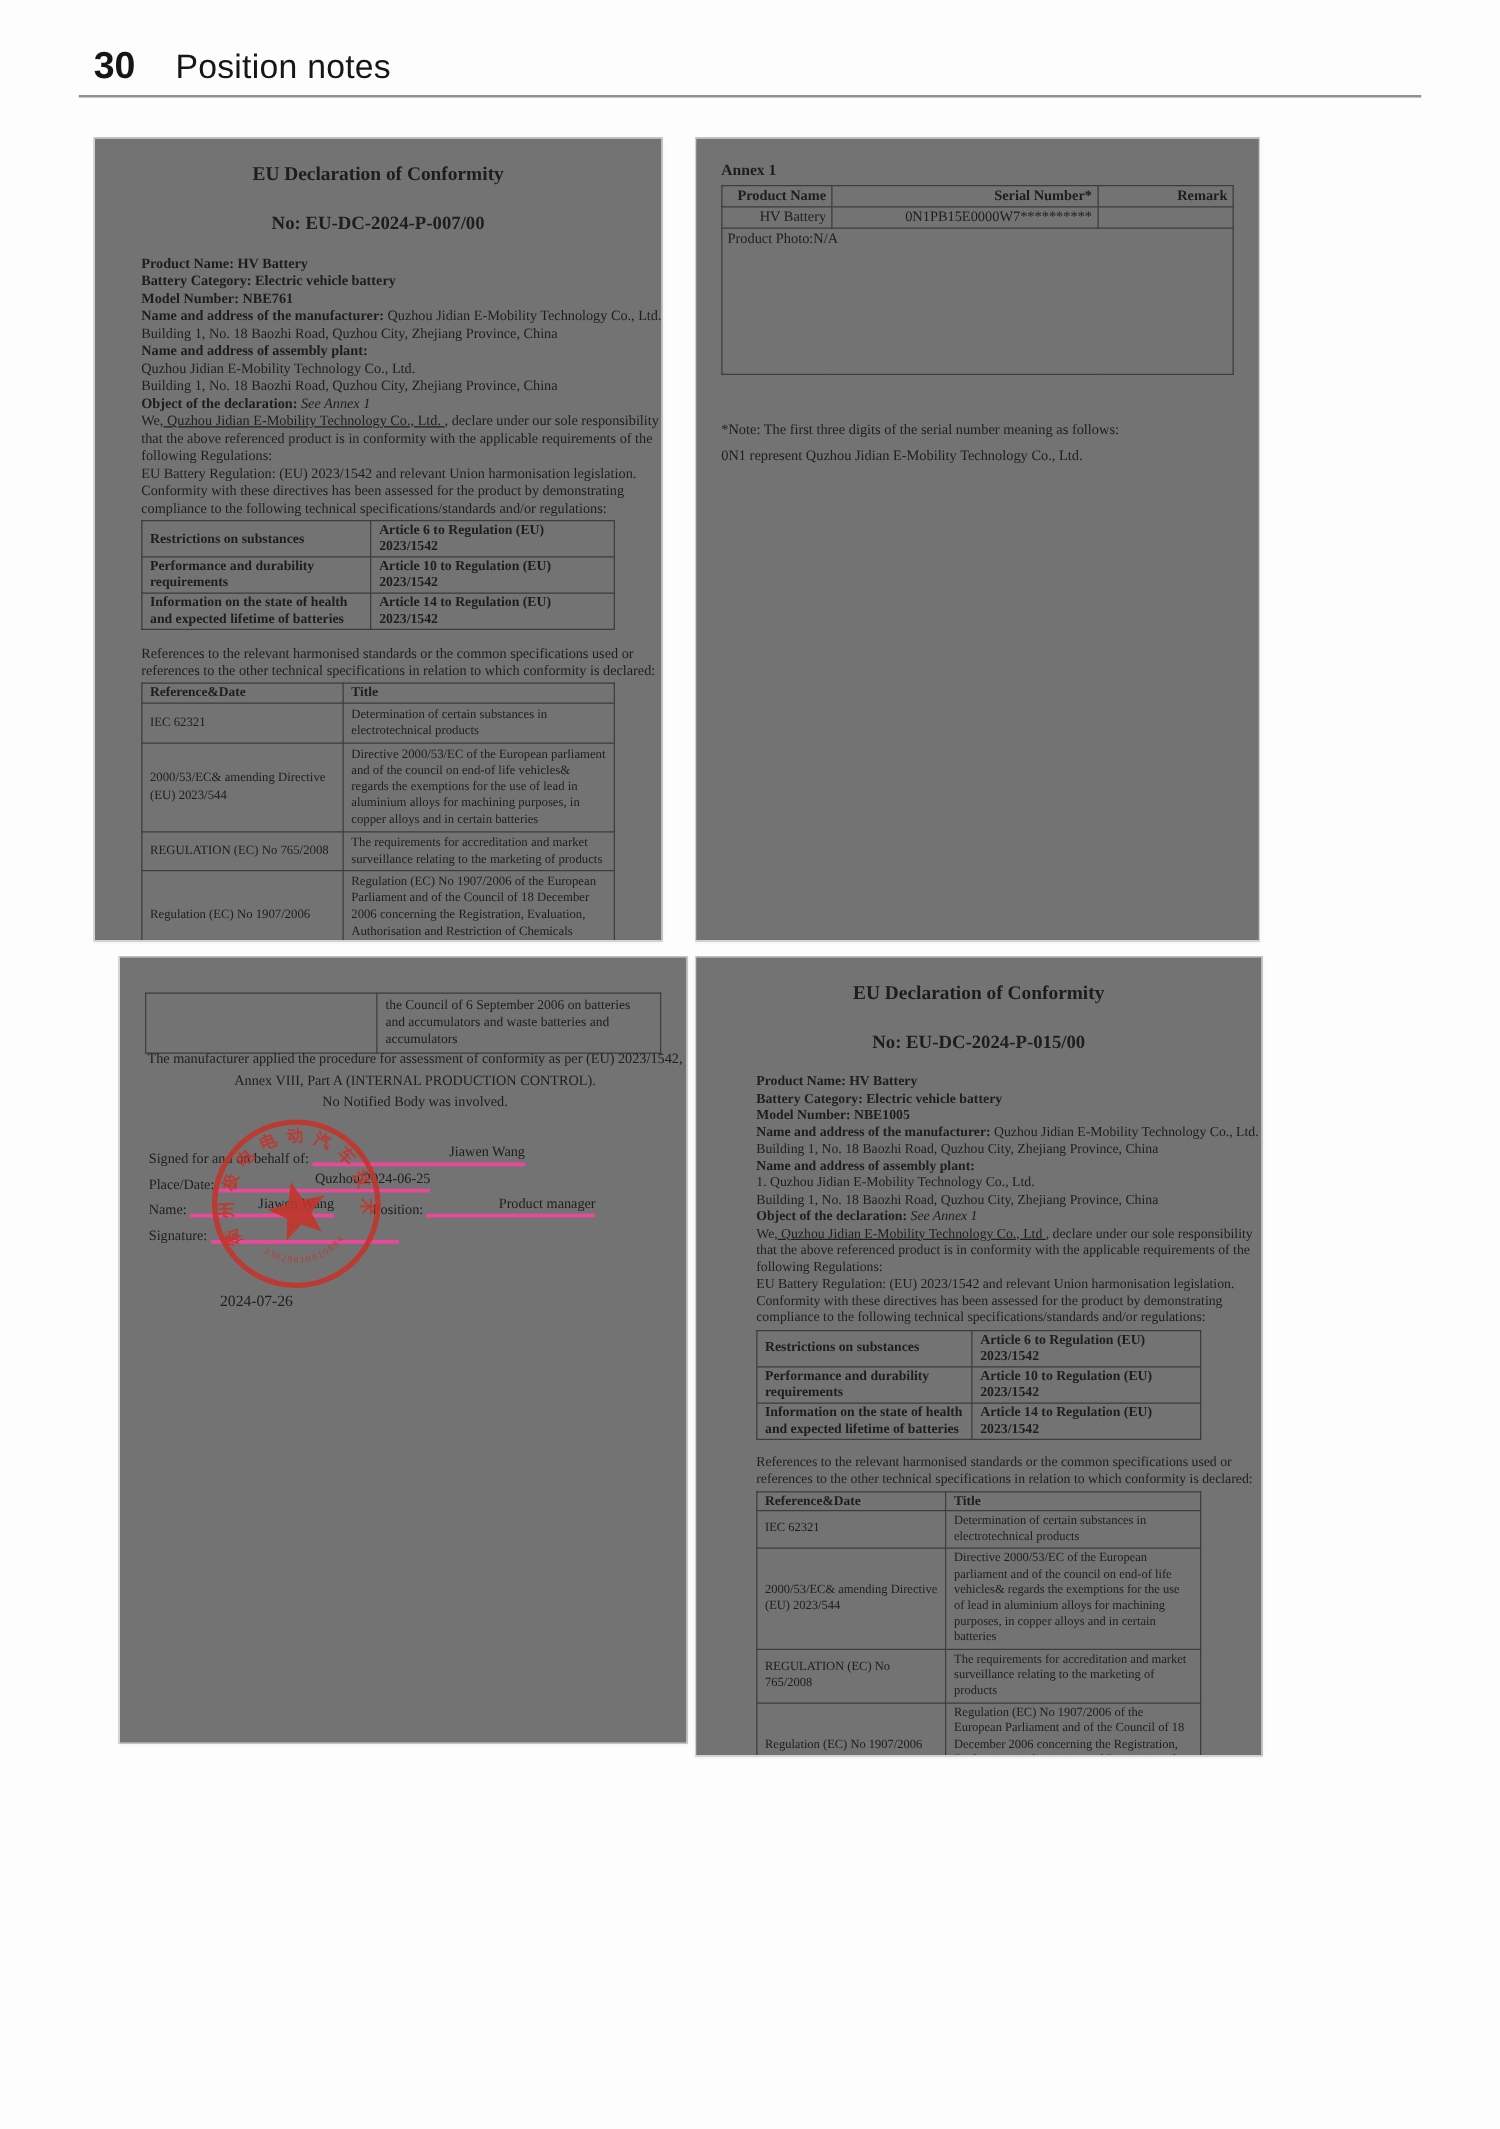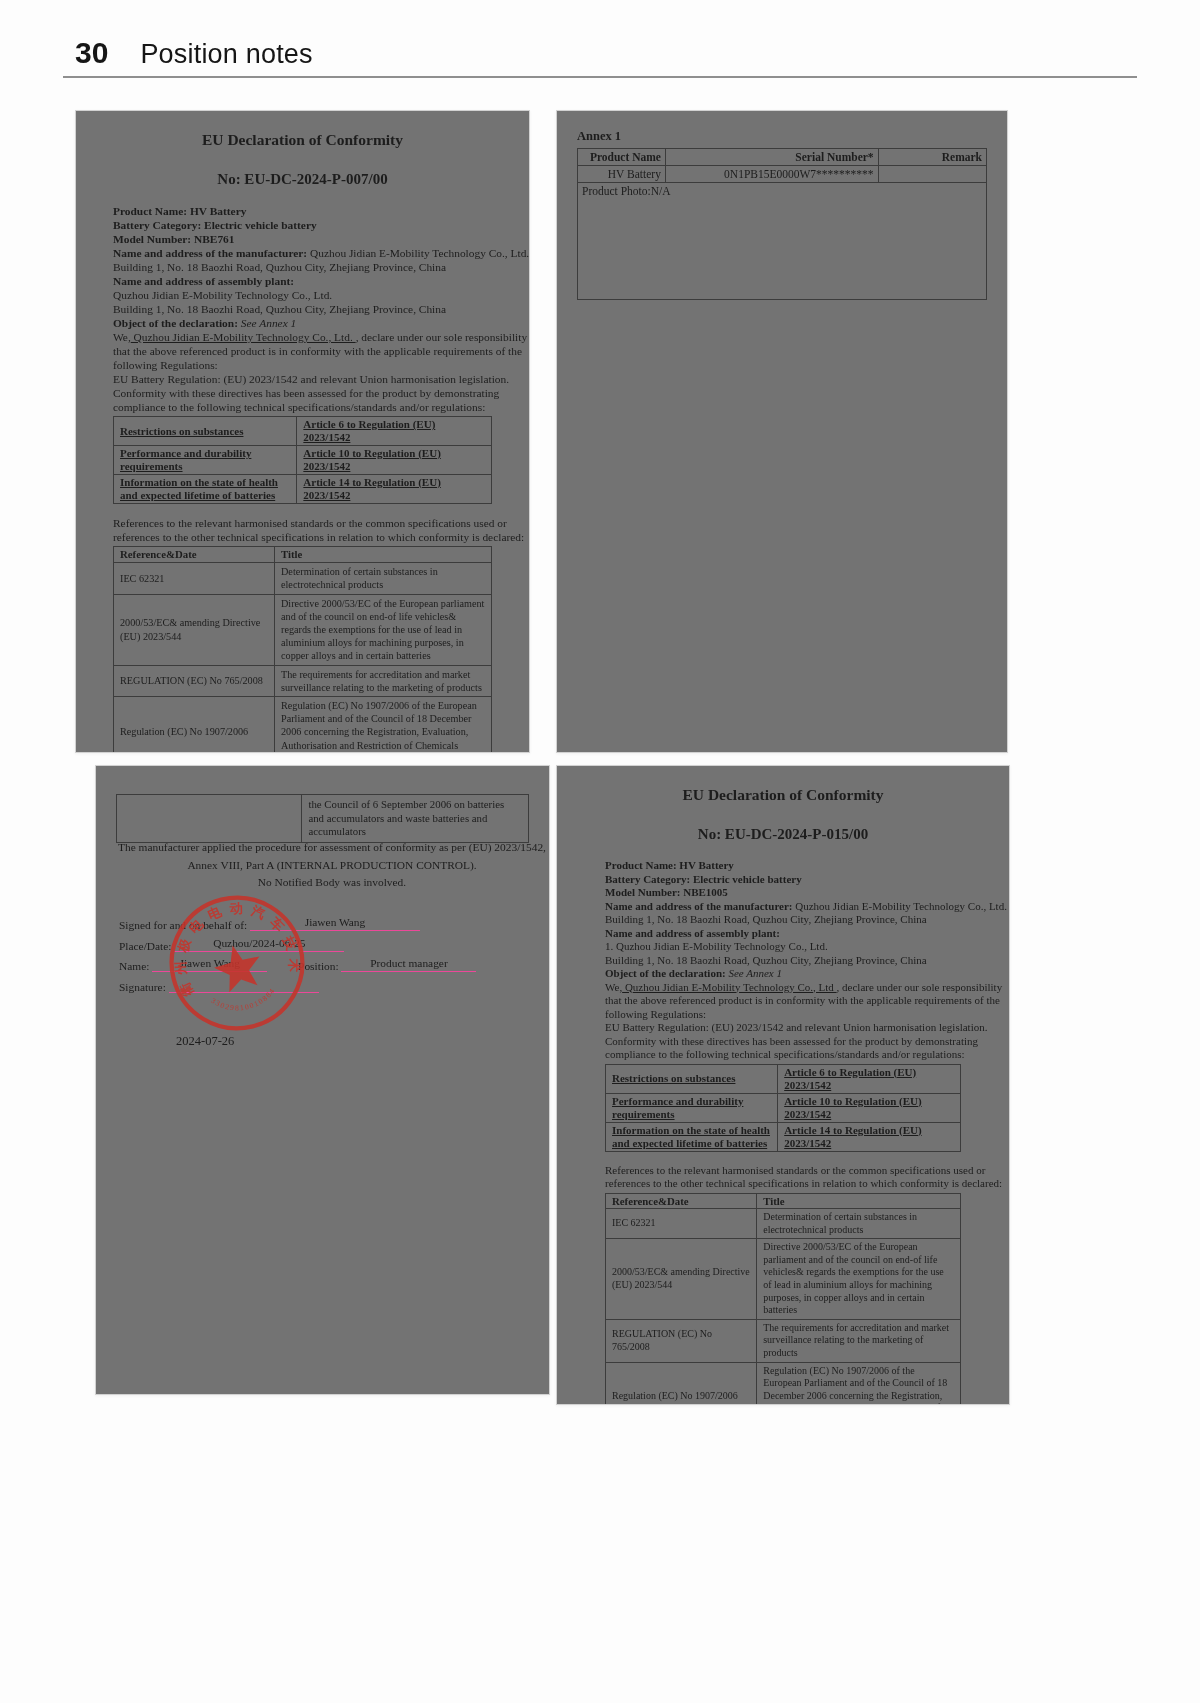--- a/index.html
+++ b/index.html
@@ -33,21 +33,21 @@
   .doc-title  { margin:20px 0 0; text-align:center; font-weight:700; font-size:15.5px; }
   .doc-number { margin:22px 0 0; text-align:center; font-weight:700; font-size:15px; }
   .doc-body   { margin:16px 0 0; }
   .ln { margin:0; font-size:11.4px; line-height:14px; white-space:nowrap; }
   .p4 .ln { font-size:11px; line-height:13.5px; }
   .ln .b { font-weight:700; }
   .ln .i { font-style:italic; }
   .ln .u { text-decoration:underline; }
   table.doc-table { border-collapse:collapse; width:100%; }
   .doc-table td, .doc-table th { border:1px solid #3c3c3c; padding:1px 6px; vertical-align:middle; }
-  .reg-table { margin-top:2px; font-size:11px; line-height:13px;text-decoration:underline; }
+  .reg-table { margin-top:2px; font-size:11px; line-height:13px; }
   .reg-table td { font-weight:700; }
   .reg-table td:first-child { width:48.5%; }
   .ref-intro { margin:12px 0 0; font-size:11.4px; line-height:14px; white-space:nowrap; }
   .p4 .ref-intro { font-size:11px; line-height:13.5px; }
   .ref-table { margin-top:2px; font-size:10.2px; line-height:13.2px;padding-left:32px; }
   .p4 .ref-table { font-size:10px; line-height:12.6px; }
   .ref-table th { text-align:left; font-weight:700; font-size:10.8px; }
   .ref-table th:first-child, .ref-table td:first-child { width:42.6%; }
   .ref-table td { padding:2px 6px; }
   
@@ -65,21 +65,21 @@
   .cont-table {
     position:absolute; left:20px; top:28px; width:413px;
     border-collapse:collapse; font-size:10.8px; line-height:13.6px;
   }
   .cont-table td { border:1px solid #3c3c3c; padding:3px 6px; vertical-align:middle; }
   .cont-table td:first-child { width:45%; }
   .manu-para { position:absolute; left:22px; top:73px;text-align:center; }
   .manu-para p { margin:0; font-size:11.4px; line-height:17.5px; white-space:nowrap; }
   .sig-block { position:absolute; left:23px; top:150px; font-size:11.4px; }
   .sig-row { margin:0 0 6.5px; height:14px; white-space:nowrap; }
-  .fill { display:inline-block; border-bottom:1px solid #ec4899; text-align:center; height:14px; vertical-align:bottom; }
+  .fill { display:inline-block; border-bottom:3px solid #ec4899; text-align:right; height:14px; vertical-align:bottom; }
   .w170 { width:170px; } .w115 { width:115px; } .w135 { width:135px; } .w150 { width:150px; }
   .pos-label { margin-left:28px; }
   .stamp {
     position:absolute; left:70px; top:126px; width:142px; height:142px;
     transform:rotate(-14deg); opacity:0.88; pointer-events:none;
   }
   .sig-date { position:absolute; left:80px; top:268px; font-size:12.5px; }
 </style>
 </head>
 <body>
@@ -167,20 +167,24 @@
     <tr>
       <td>HV Battery</td>
       <td>0N1PB15E0000W7**********</td>
       <td></td>
     </tr>
     <tr>
       <td class="photo-cell" colspan="3">Product Photo:N/A</td>
     </tr>
   </tbody>
     </table>
+  <div class="annex-note-wrap">
+    <p class="annex-note">*Note: The first three digits of the serial number meaning as follows:</p>
+    <p class="annex-note">0N1 represent Quzhou Jidian E-Mobility Technology Co., Ltd.</p>
+  </div>
 </section>
 
 <section class="panel p3">
   <table class="cont-table">
     <tbody>
         <tr>
       <td></td>
       <td>the Council of 6 September 2006 on batteries and accumulators and waste batteries and accumulators</td>
     </tr>
   </tbody>

